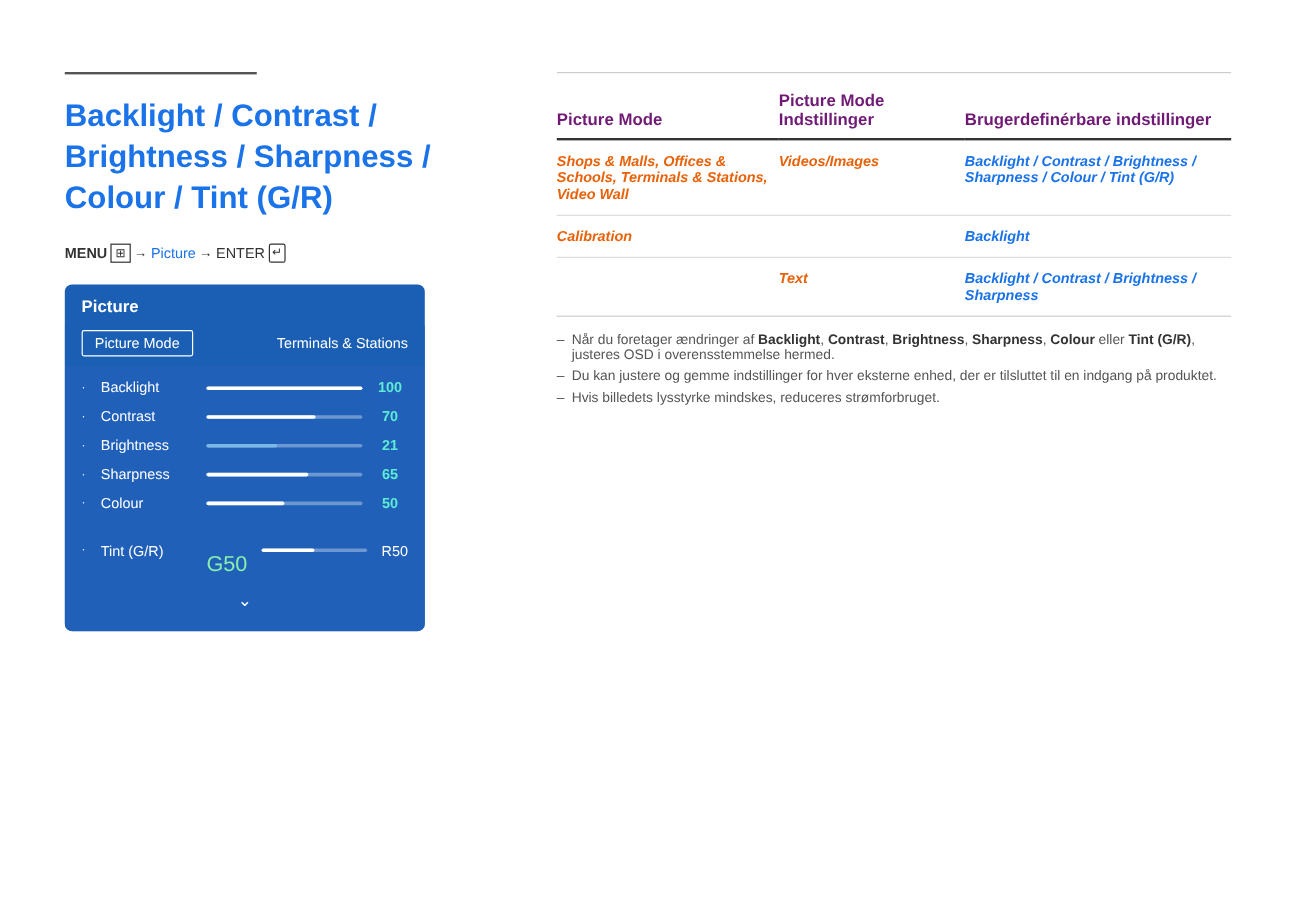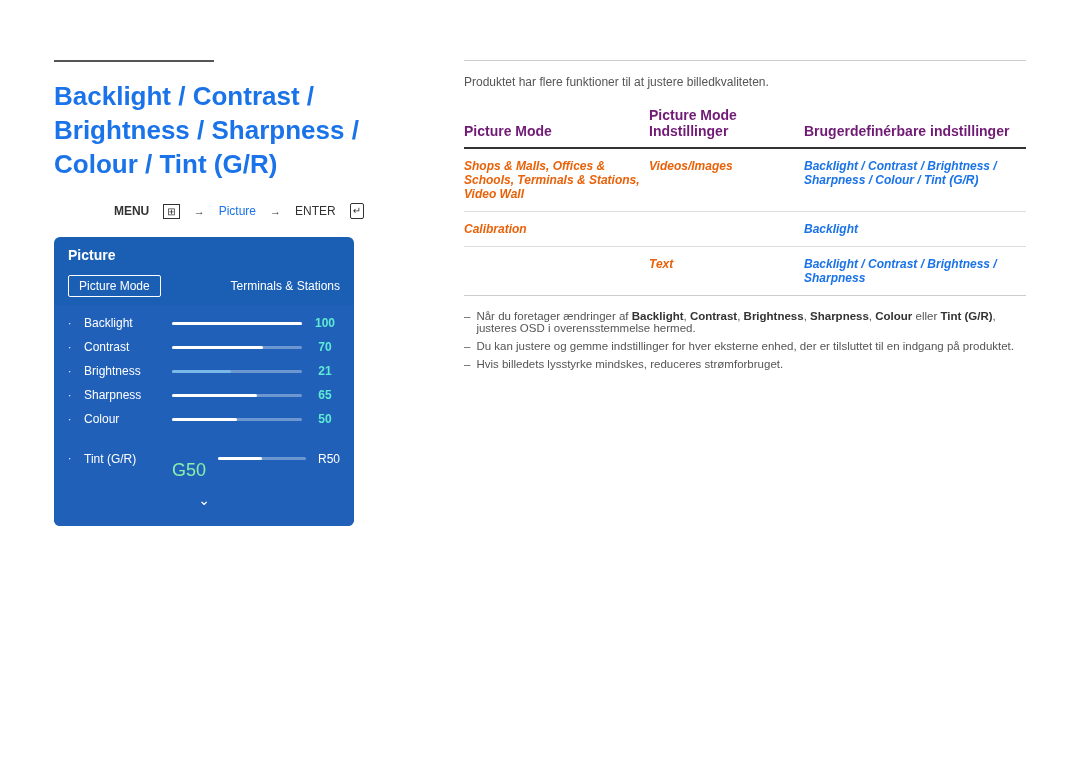--- a/index.html
+++ b/index.html
@@ -39,22 +39,21 @@
       line-height: 1.3;
       margin-bottom: 22px;
     }
 
     .menu-nav {
       font-size: 12px;
       color: #333;
       margin-bottom: 18px;
       display: flex;
       align-items: center;
-      gap: 14px;
-      justify-content: center;
+      gap: 3px;
     }
     .menu-nav .nav-menu { font-weight: 700; }
     .menu-nav .nav-picture { color: #1a73e8; }
     .nav-arrow { color: #333; font-size: 11px; }
 
     
     .picture-box {
       background: #1a5fb4;
       border-radius: 6px;
       overflow: hidden;
@@ -373,21 +372,20 @@
           <span class="chevron">⌄</span>
         </div>
       </div>
     </div>
 
   </div>
 
   <div class="right-col">
     <div class="top-rule-right"></div>
 
-    <p class="intro-text">Produktet har flere funktioner til at justere billedkvaliteten.</p>
 
     <table class="info-table">
       <thead>
         <tr>
           <th>Picture Mode</th>
           <th>Picture Mode Indstillinger</th>
           <th>Brugerdefinérbare indstillinger</th>
         </tr>
       </thead>
       <tbody>

